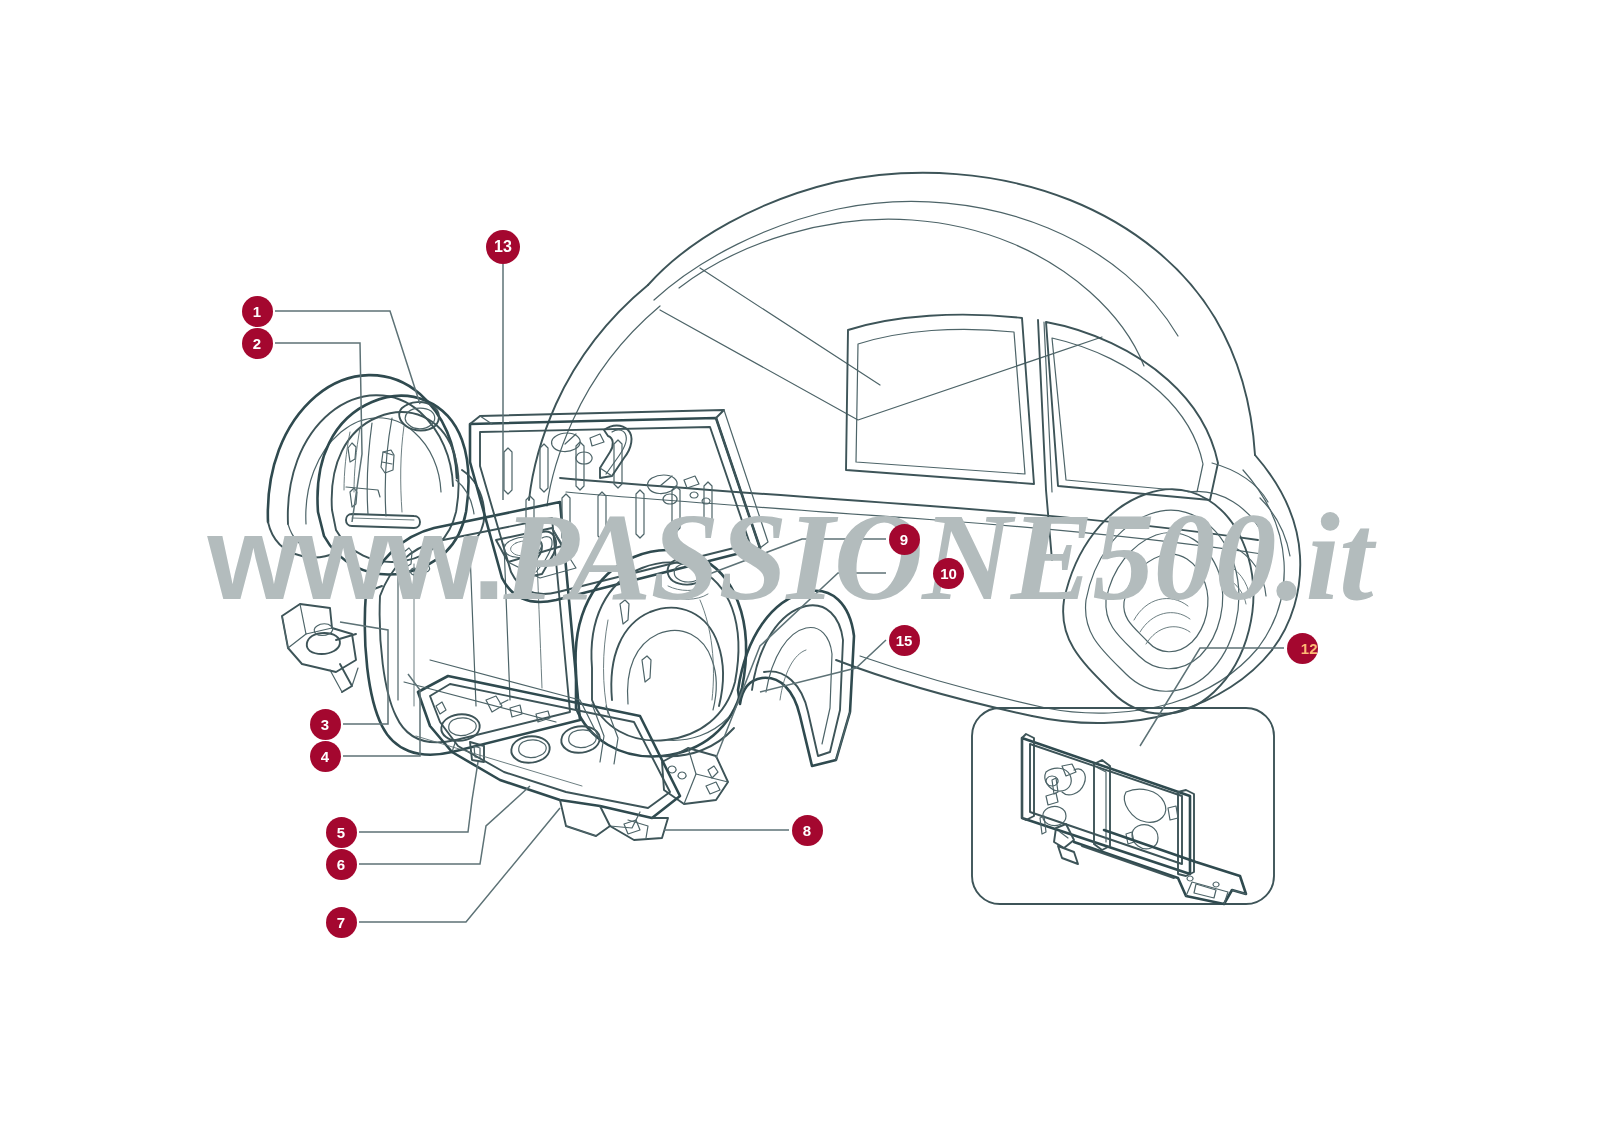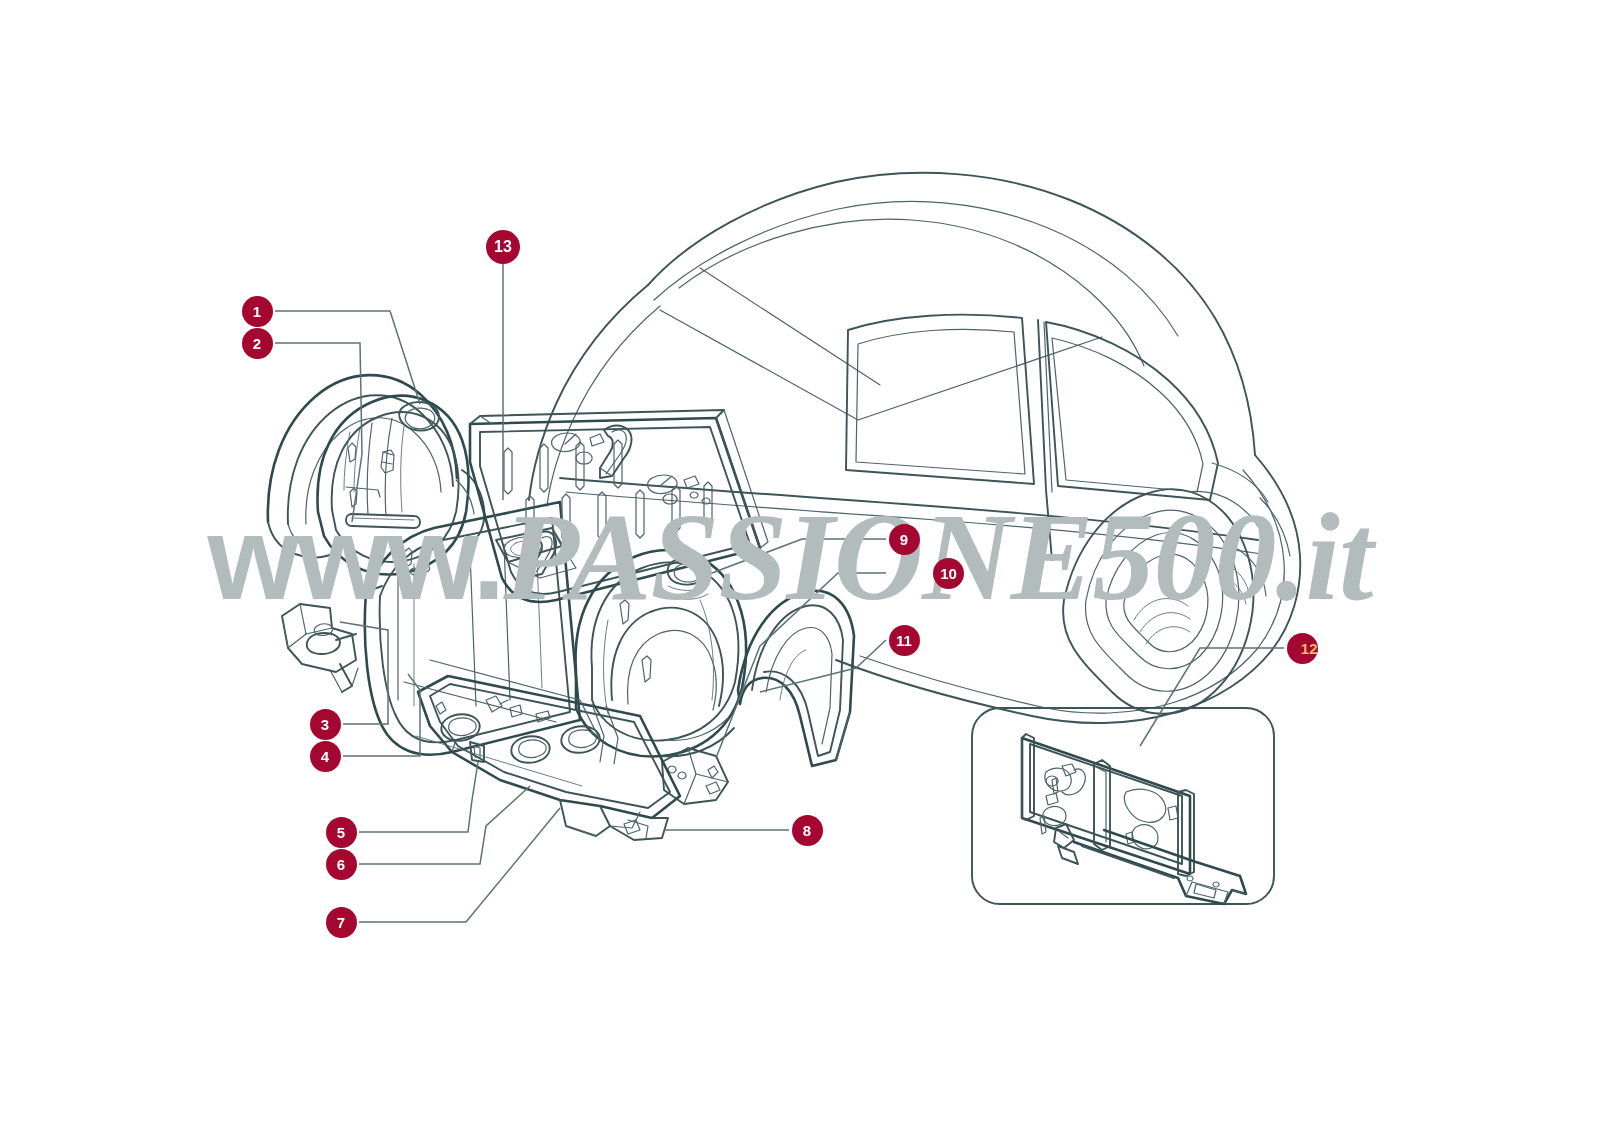--- a/index.html
+++ b/index.html
@@ -496,21 +496,21 @@
       <div class="badge sz-md" style="left: 791.5px; top: 814.5px; background: rgb(164, 7, 47); color: rgb(255, 255, 255);">
         <span>8</span>
       </div>
       <div class="badge sz-md" style="left: 888.5px; top: 523.5px; background: rgb(164, 7, 47); color: rgb(255, 255, 255);">
         <span>9</span>
       </div>
       <div class="badge sz-md" style="left: 933px; top: 557.5px; background: rgb(164, 7, 47); color: rgb(255, 255, 255);">
         <span>10</span>
       </div>
       <div class="badge sz-md" style="left: 888.5px; top: 624.5px; background: rgb(164, 7, 47); color: rgb(255, 255, 255);">
-        <span>11</span>
+        <span>15</span>
       </div>
       <div class="badge sz-md" style="left: 1286.5px; top: 632.5px; background: rgb(164, 7, 47); color: #fdba74; justify-content: flex-end;">
         <span>12</span>
       </div>
       <div class="badge sz-lg" style="left: 486px; top: 230px; background: rgb(164, 7, 47); color: rgb(255, 255, 255);">
         <span>13</span>
       </div>
     </div>
 
 </div>

